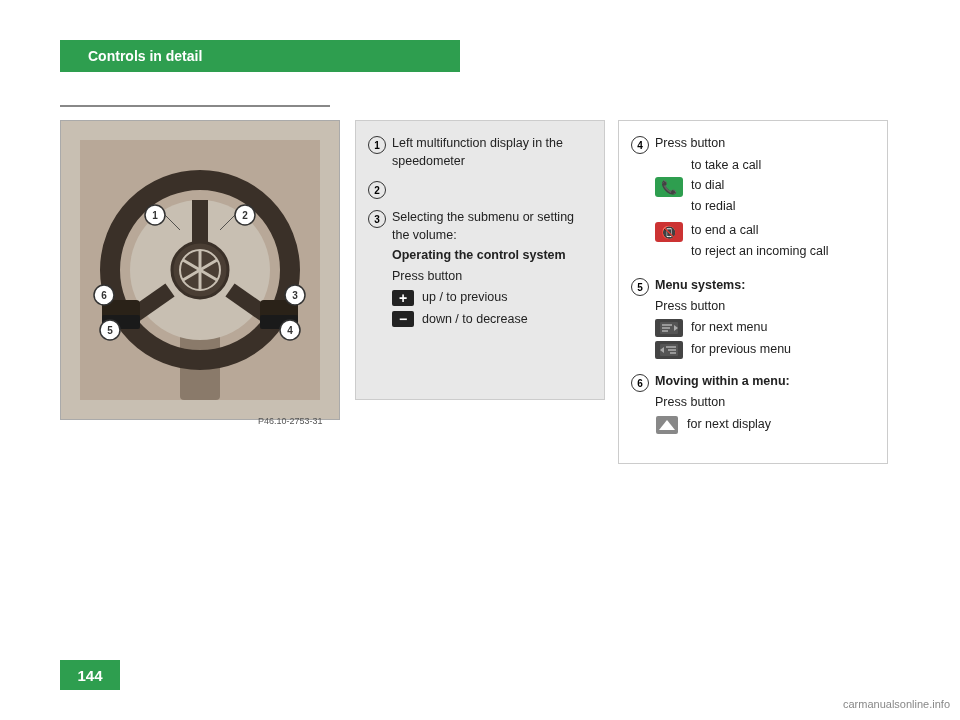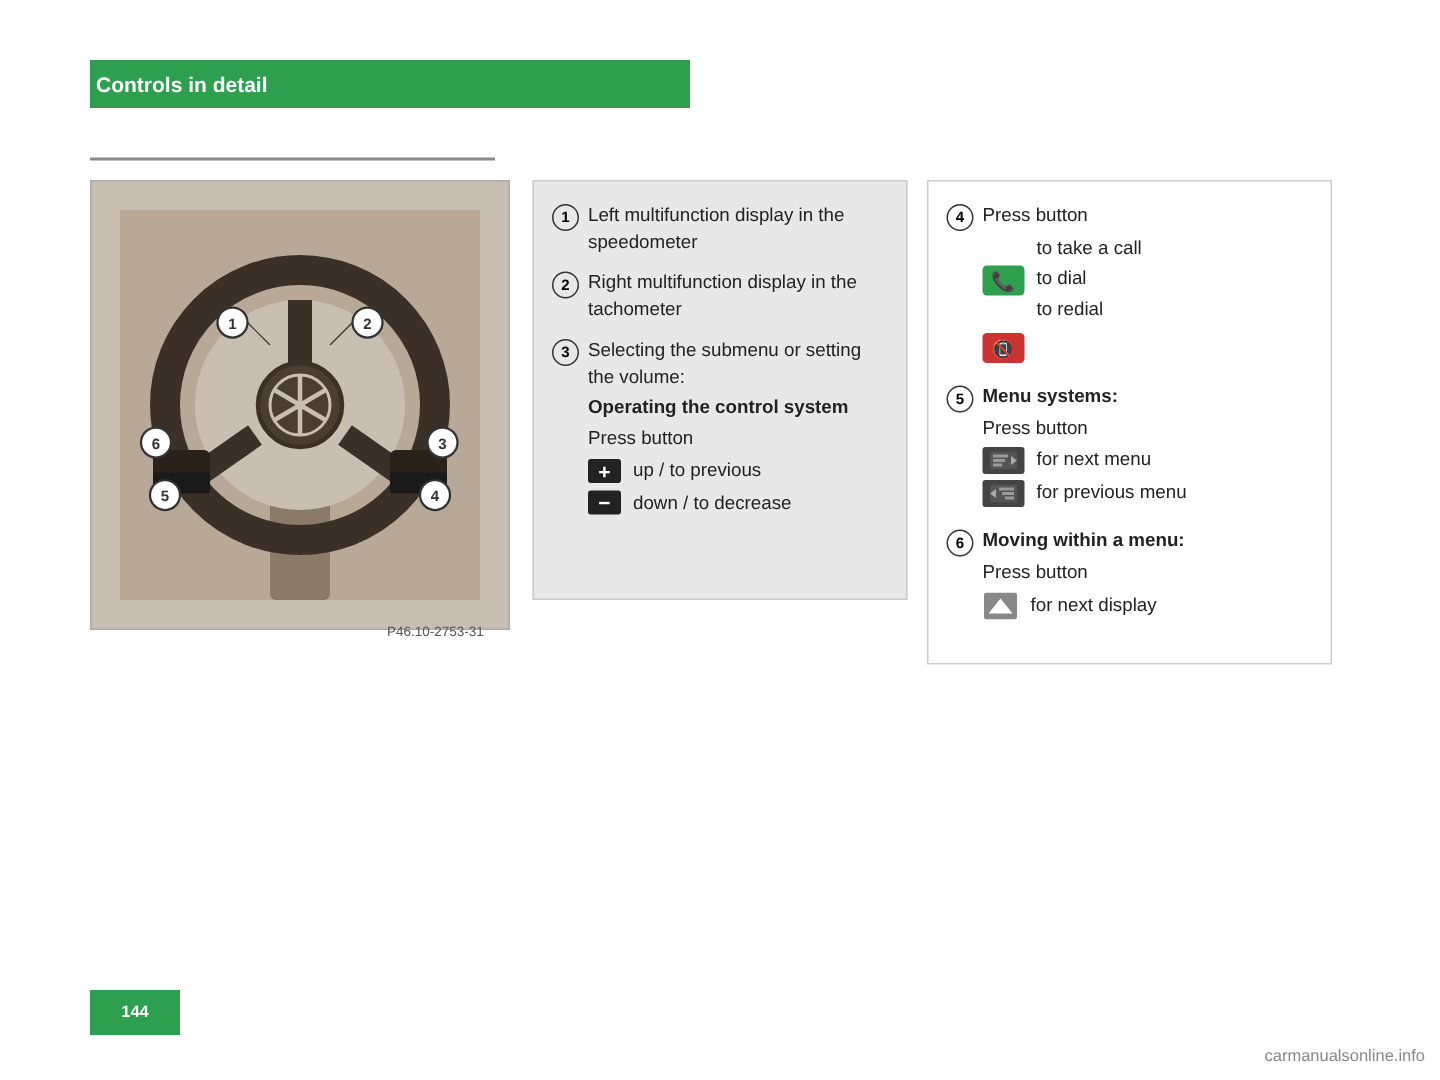--- a/index.html
+++ b/index.html
@@ -16,21 +16,21 @@
     
     #header-bar {
       position: absolute;
       top: 40px;
       left: 60px;
       width: 400px;
       height: 32px;
       background: #2e9e4f;
       display: flex;
       align-items: center;
-      padding-left: 4px;
+      padding-left: 28px;
     }
     #header-bar span {
       color: #fff;
       font-weight: bold;
       font-size: 14px;
     }
 
     
     #hr-line {
       position: absolute;
@@ -203,21 +203,21 @@
       width: 60px;
       height: 30px;
       background: #2e9e4f;
       display: flex;
       align-items: center;
       justify-content: center;
     }
     #page-num-box span {
       color: #fff;
       font-weight: bold;
-      font-size: 11px;
+      font-size: 15px;
     }
 
     
     #watermark {
       position: absolute;
       bottom: 10px;
       right: 10px;
       font-size: 11px;
       color: #888;
     }
@@ -292,21 +292,20 @@
 
 <div id="left-info-box">
 
   <div class="info-item">
     <span class="circle-num">1</span>
     <span class="info-text">Left multifunction display in the speedometer</span>
   </div>
 
   <div class="info-item">
     <span class="circle-num">2</span>
-    <span class="info-text">Right multifunction display in the tachometer</span>
   </div>
 
   <div class="info-item">
     <span class="circle-num">3</span>
     <div>
       <div class="info-text small-line">Selecting the submenu or setting the volume:</div>
       <div class="info-text bold small-line">Operating the control system</div>
       <div class="info-text small-line">Press button</div>
       <div class="sub-item">
         <div class="btn-icon plus"></div>
@@ -329,20 +328,24 @@
       <div class="sub-item">
         <div class="phone-icon-green">📞</div>
         <div>
           <div class="info-text small-line">to take a call</div>
           <div class="info-text small-line">to dial</div>
           <div class="info-text small-line">to redial</div>
         </div>
       </div>
       <div class="sub-item" style="align-items:flex-start; margin-top:4px;">
         <div class="phone-icon-red">📵</div>
+        <div>
+          <div class="info-text small-line">to end a call</div>
+          <div class="info-text small-line">to reject an incoming call</div>
+        </div>
       </div>
     </div>
   </div>
 
   <div class="info-item" style="margin-top:8px;">
     <span class="circle-num">5</span>
     <div>
       <div class="info-text bold small-line">Menu systems:</div>
       <div class="info-text small-line">Press button</div>
       <div class="sub-item">

